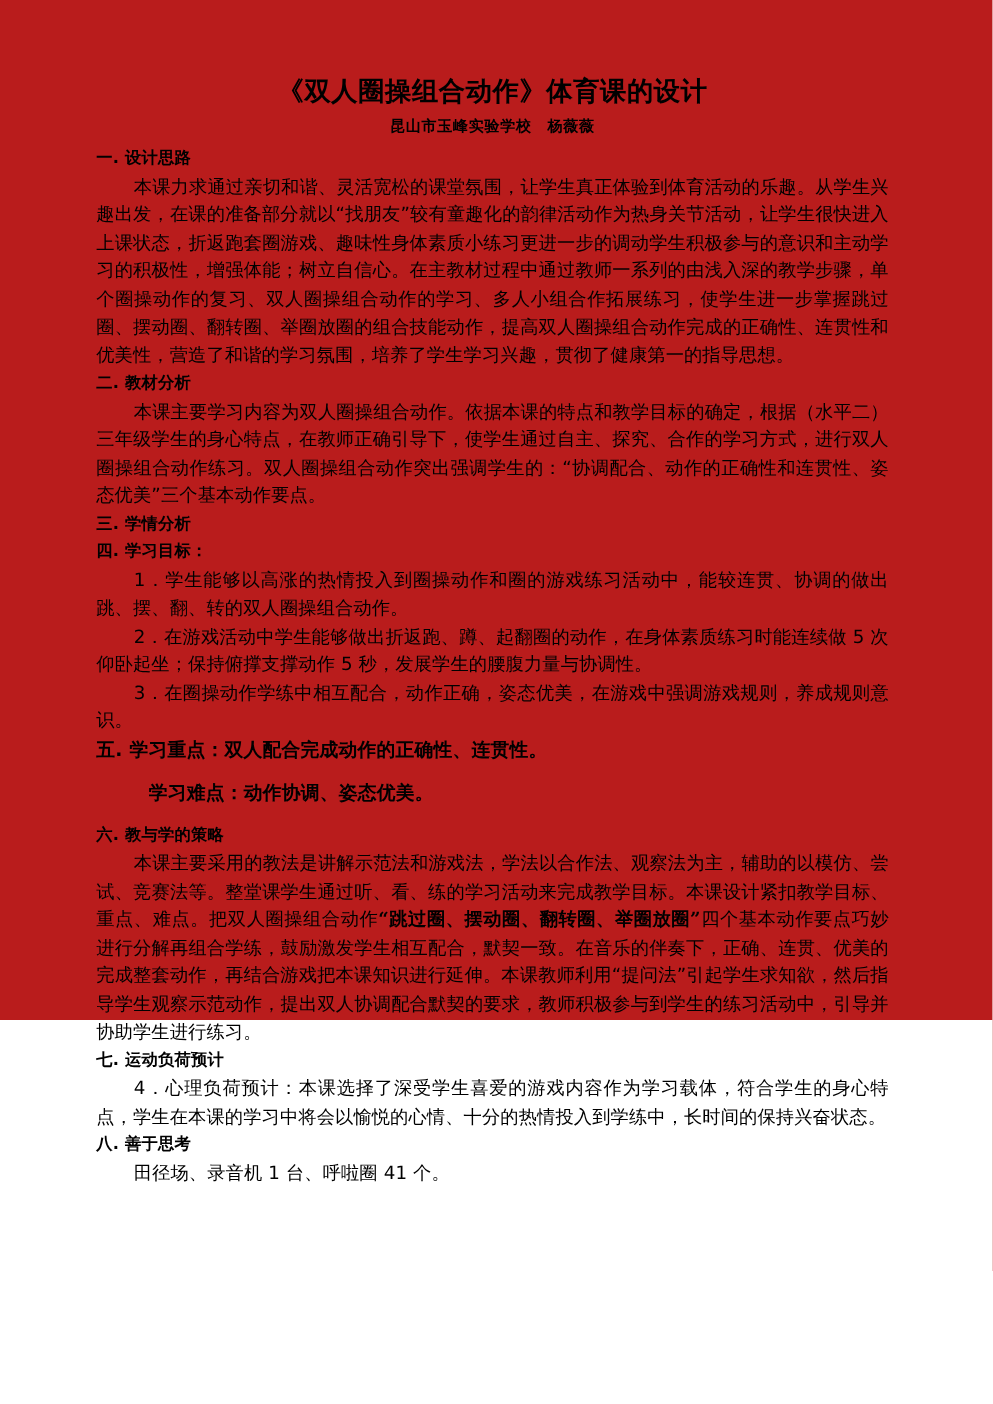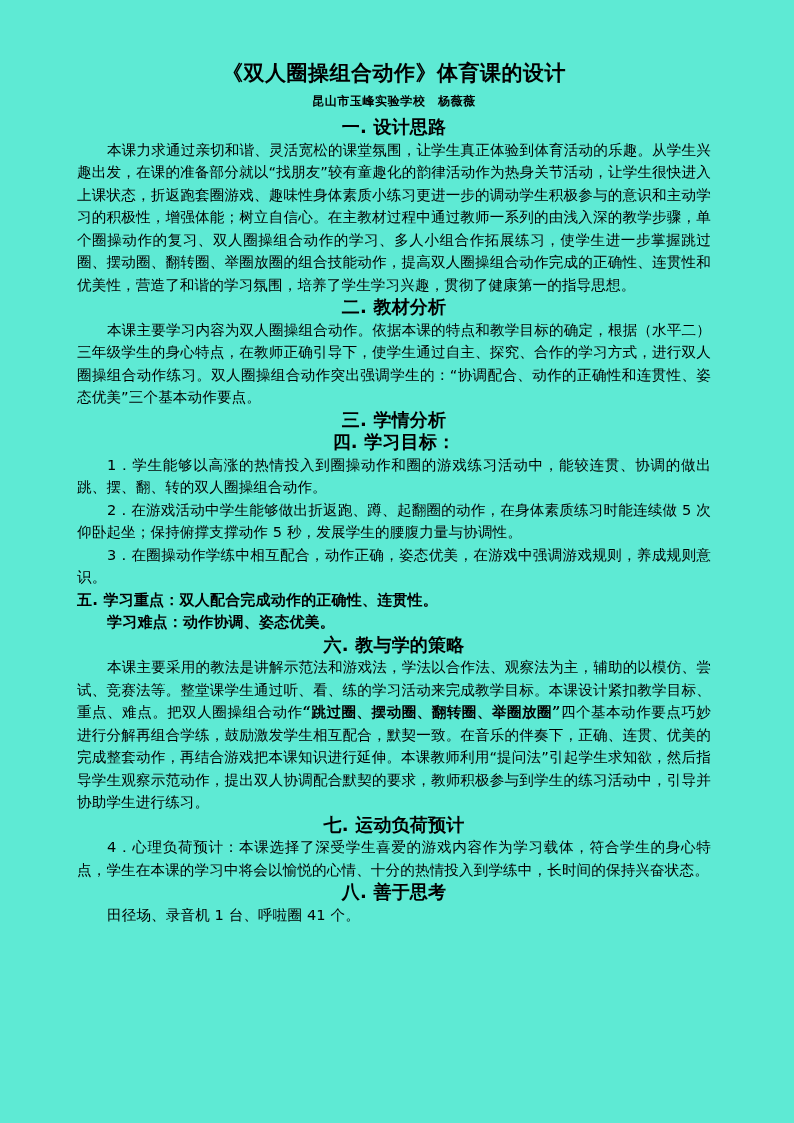--- a/index.html
+++ b/index.html
@@ -10,24 +10,24 @@
   body {
     width: 794px;
     height: 1123px;
     font-family: "DejaVu Sans", "Liberation Sans", sans-serif;
     color: #000000;
     overflow: hidden;
   }
   .page {
     position: relative;
     width: 794px;
-    height: 1123px;
+    height: 816px;
     box-sizing: border-box;
     padding: 0;
-    background: #5eead4;
+    background: #b91c1c;
   }
   .content {
     position: absolute;
     left: 77px;
     top: 58px;
     width: 634px;
   }
 
   
   .doc-title {
@@ -46,26 +46,26 @@
     font-weight: bold;
     text-align: center;
     line-height: 22px;
     letter-spacing: 0.6px;
     margin: 0 0 4px 0;
     white-space: pre;
   }
 
   
   .sec-head {
-    font-size: 18px;
+    font-size: 13px;
     font-weight: bold;
     line-height: 22.5px;
     margin: 0;
     letter-spacing: 0.2px;
-    text-align: center;
+    text-align: left;
   }
   .para {
     font-size: 14.6px;
     line-height: 22.5px;
     margin: 0;
     text-align: justify;
     text-justify: inter-ideograph;
     letter-spacing: 0.1px;
   }
   .indent2 {
@@ -78,21 +78,21 @@
     font-size: 15px;
     font-weight: bold;
     line-height: 22.5px;
     margin: 0;
     letter-spacing: 0.2px;
   }
   .sub-head {
     font-size: 15px;
     font-weight: bold;
     line-height: 22.5px;
-    margin: 0;
+    margin: 12px;
     text-indent: 30px;
     letter-spacing: 0.2px;
   }
   .quoted {
     font-family: "DejaVu Serif", "Liberation Serif", serif;
     font-weight: bold;
   }
 </style>
 </head>
 <body>

